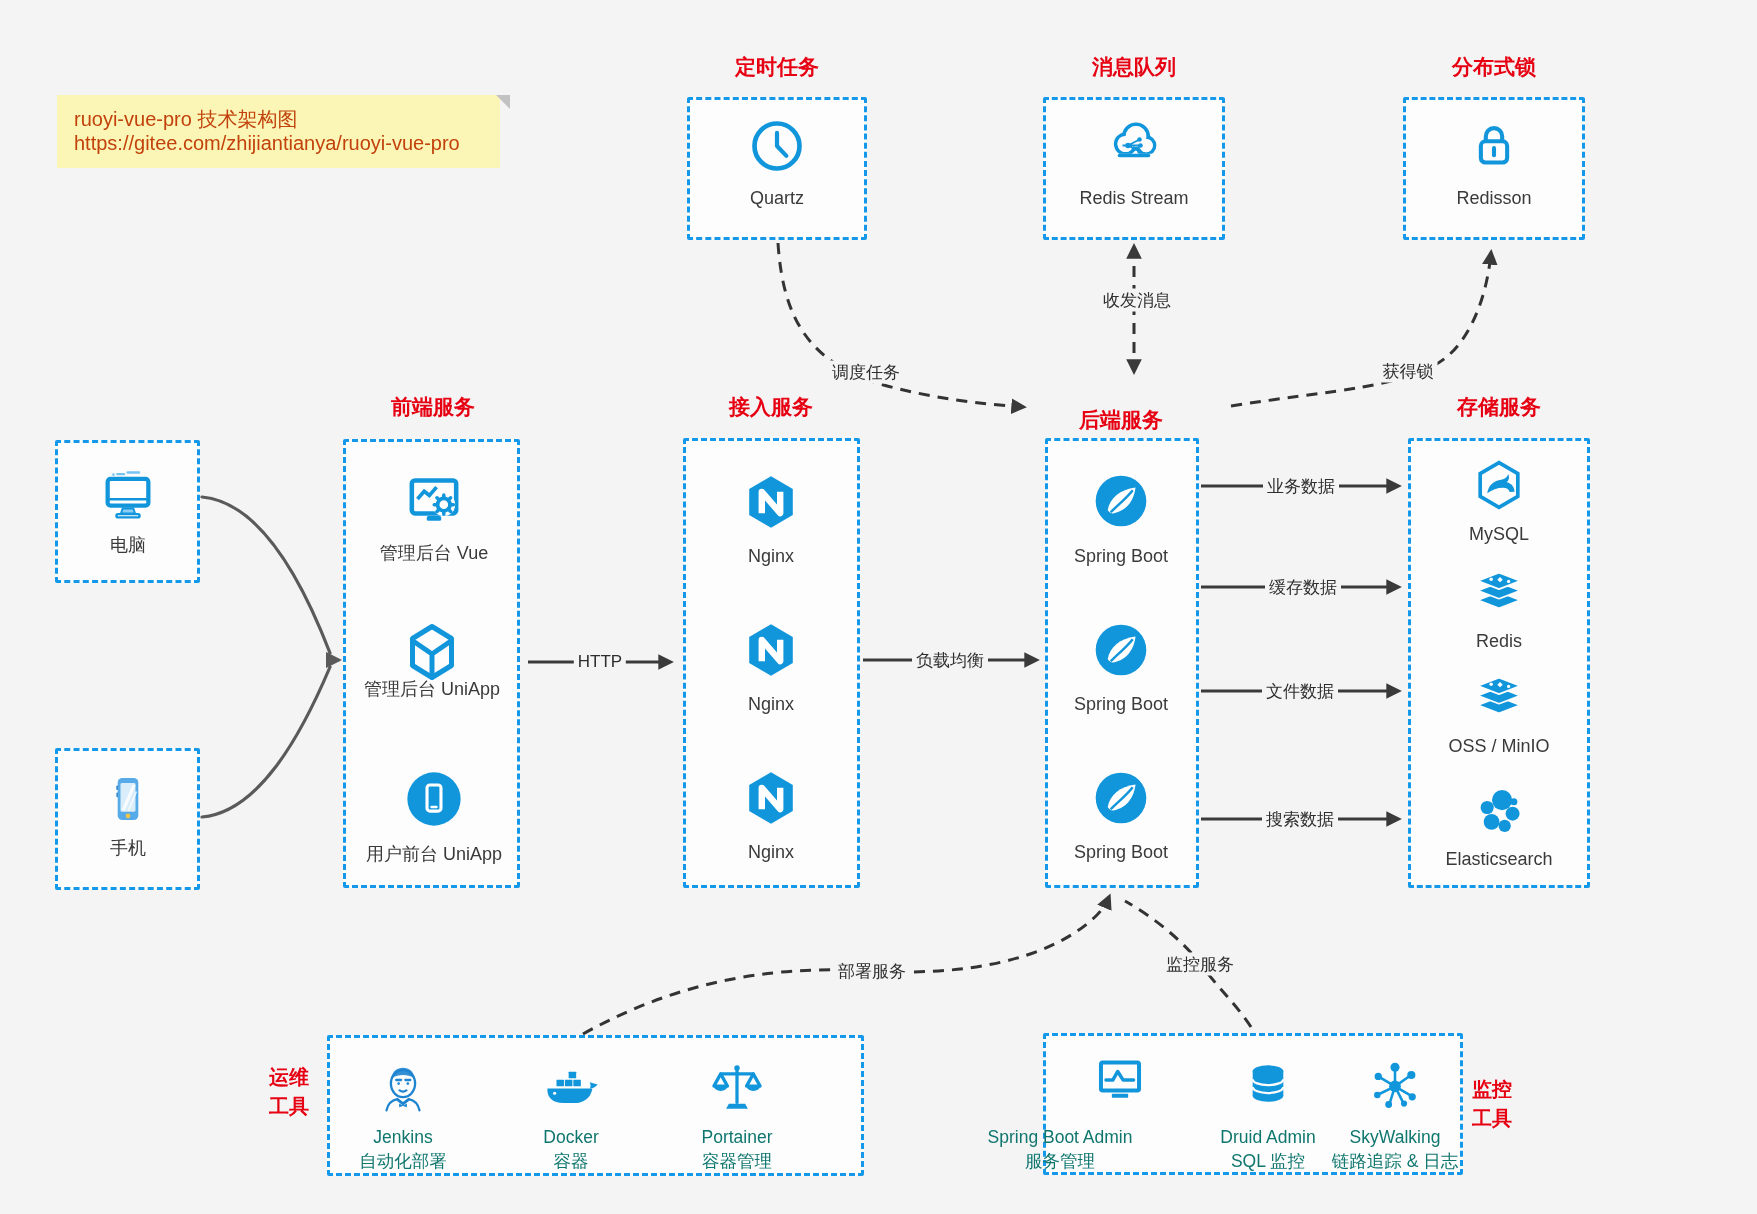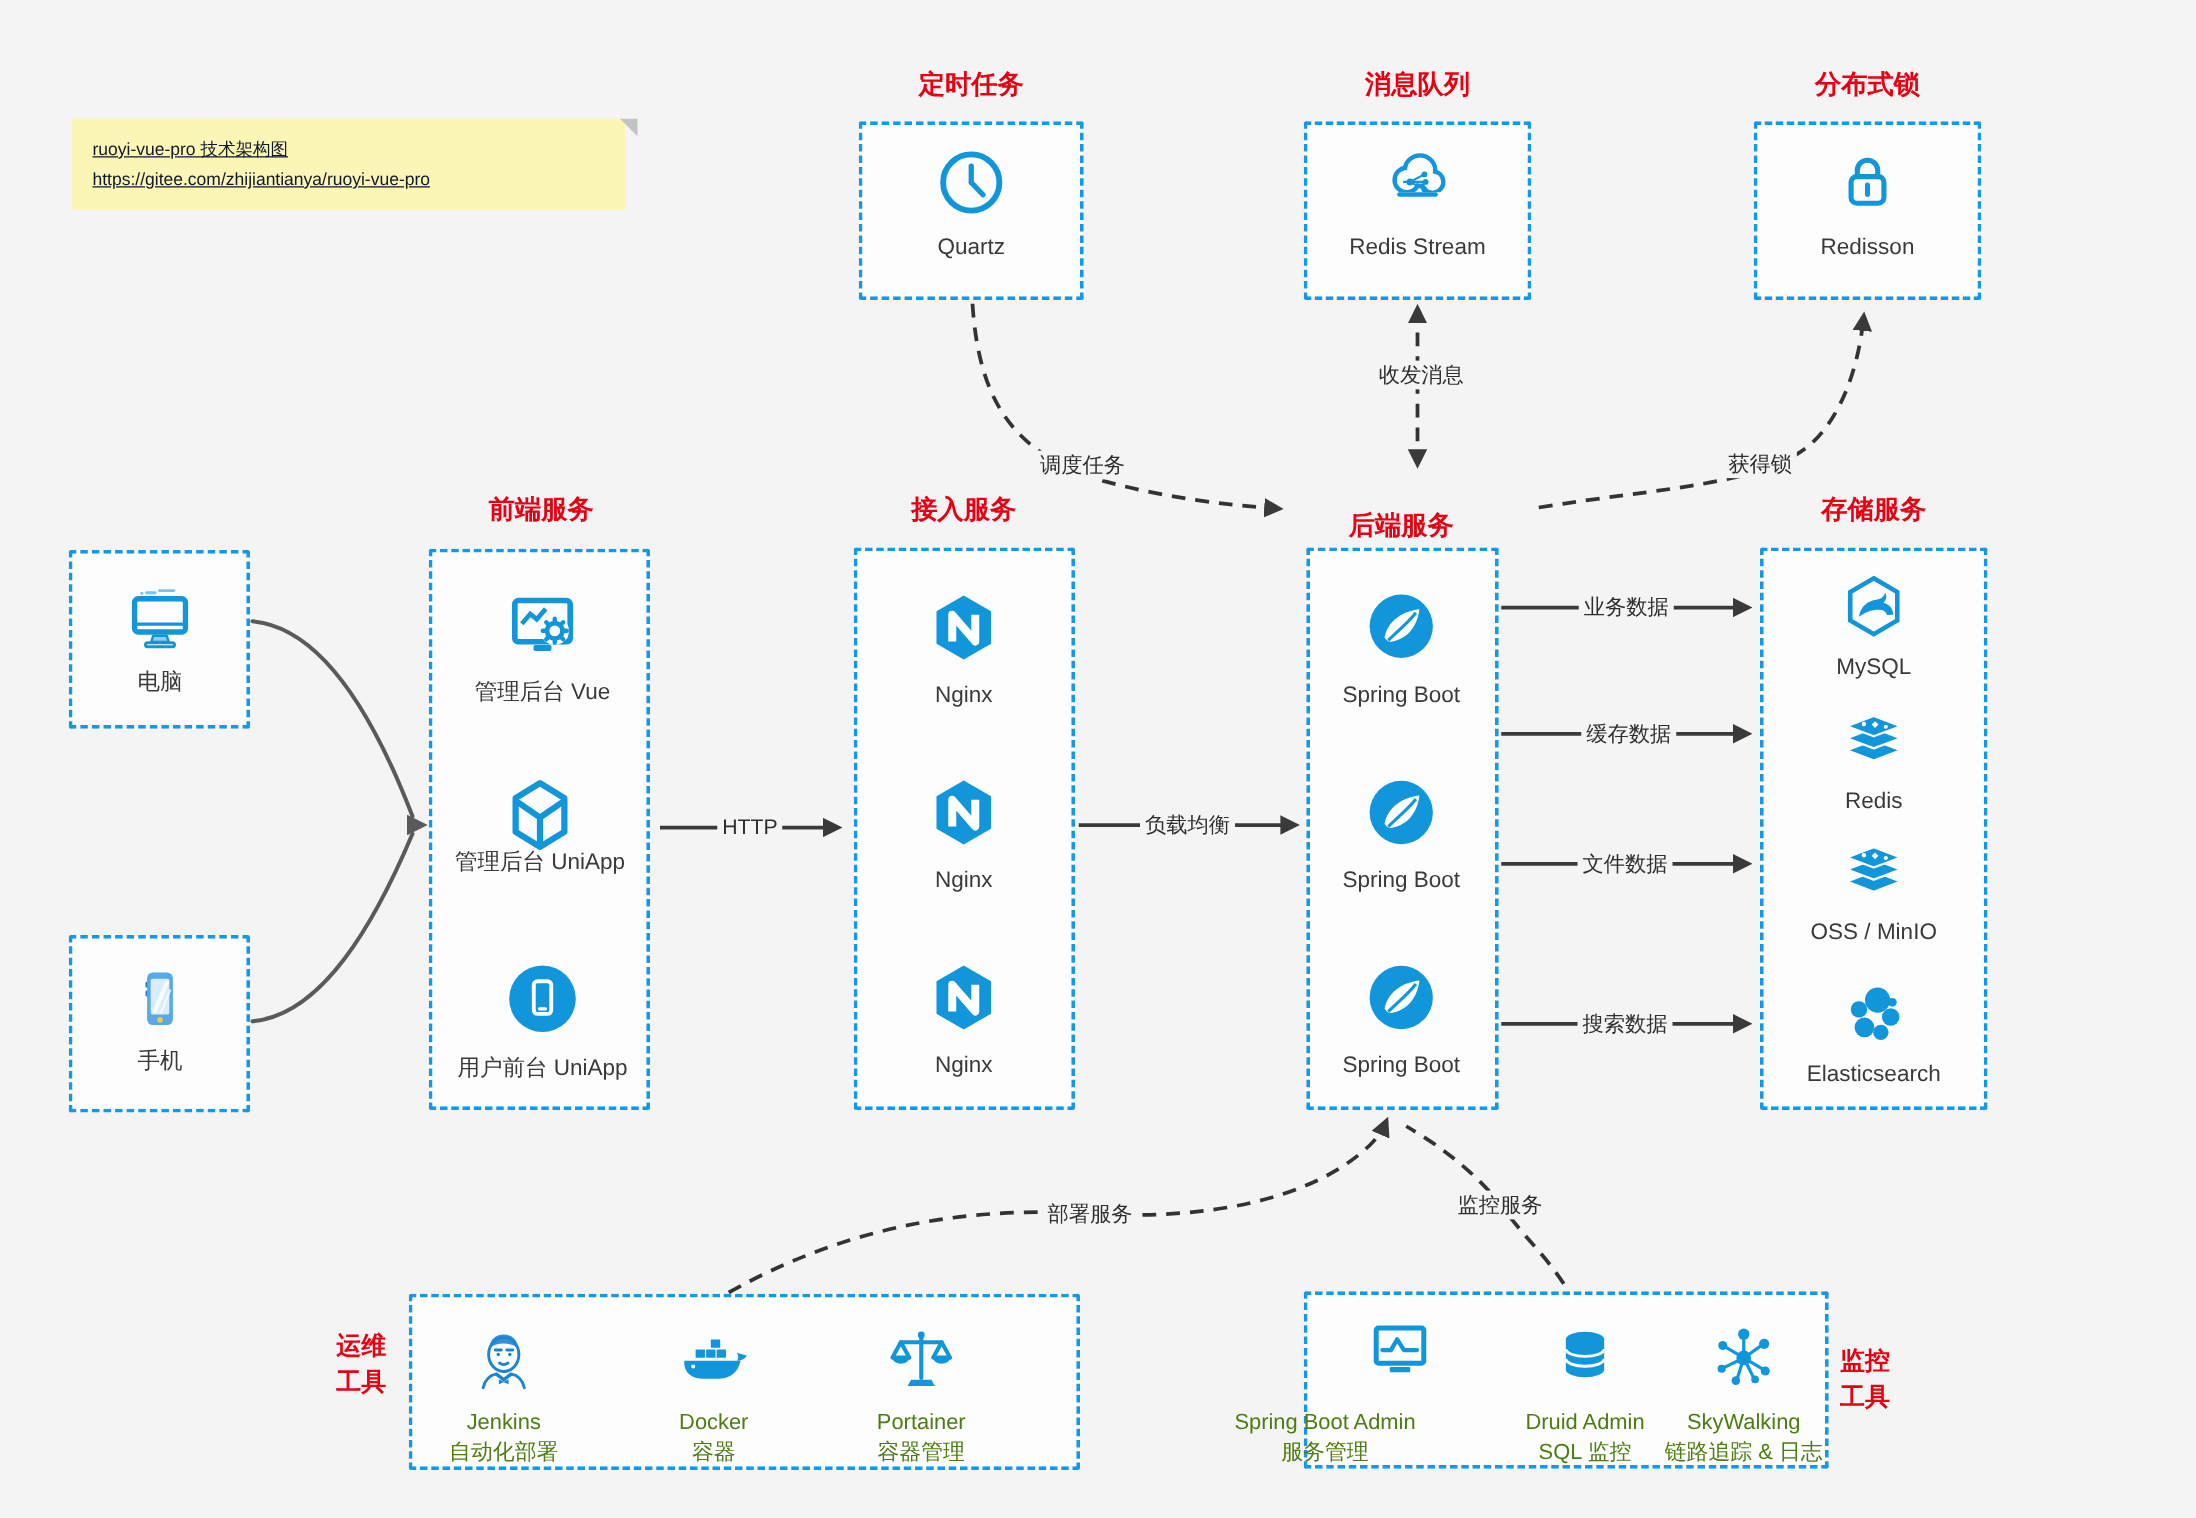--- a/index.html
+++ b/index.html
@@ -3,26 +3,26 @@
 <meta charset="utf-8">
 <style>
   html,body{margin:0;padding:0;background:#f4f4f5;}
   .canvas{position:relative;width:1757px;height:1214px;background:#f4f4f5;overflow:hidden;
           font-family:"Liberation Sans", sans-serif;}
   .connectors{position:absolute;left:0;top:0;pointer-events:none;}
   .dbox{position:absolute;border:3px dashed #1499ea;background:#fdfdfd;box-sizing:border-box;border-radius:2px;}
   .c{transform:translate(-50%,-50%);}
   .icn{position:absolute;}
   .nlabel{position:absolute;font-size:18px;color:#3a3a3a;white-space:nowrap;text-align:center;}
-  .nlabel2{position:absolute;font-size:17.5px;color:#4d7c0f;white-space:nowrap;text-align:center;line-height:1.38;}
+  .nlabel2{position:absolute;font-size:17.5px;color:#0f766e;white-space:nowrap;text-align:center;line-height:1.38;}
   .gtitle{position:absolute;font-size:21px;font-weight:bold;color:#e60012;white-space:nowrap;}
   .gtitle2{position:absolute;font-size:20px;font-weight:bold;color:#e60012;text-align:center;line-height:1.45;white-space:nowrap;}
   .elabel{position:absolute;font-size:17px;color:#2e2e2e;background:#f4f4f5;padding:0 4px;white-space:nowrap;}
-  .note{position:absolute;background:#fbf6b5;color:#0f172a;font-size:14px;line-height:24px;
-        padding:12px 0 0 17px;box-sizing:border-box;text-decoration:underline;}
+  .note{position:absolute;background:#fbf6b5;color:#c2410c;font-size:20px;line-height:24px;
+        padding:12px 0 0 17px;box-sizing:border-box;}
   .note::after{content:"";position:absolute;top:0;right:-10px;width:0;height:0;
         border-top:14px solid #c2c2c2;border-left:14px solid transparent;}
 </style>
 </head>
 <body>
 
 <div class="canvas">
 
   <svg class="connectors" width="1757" height="1214">
     <defs>

